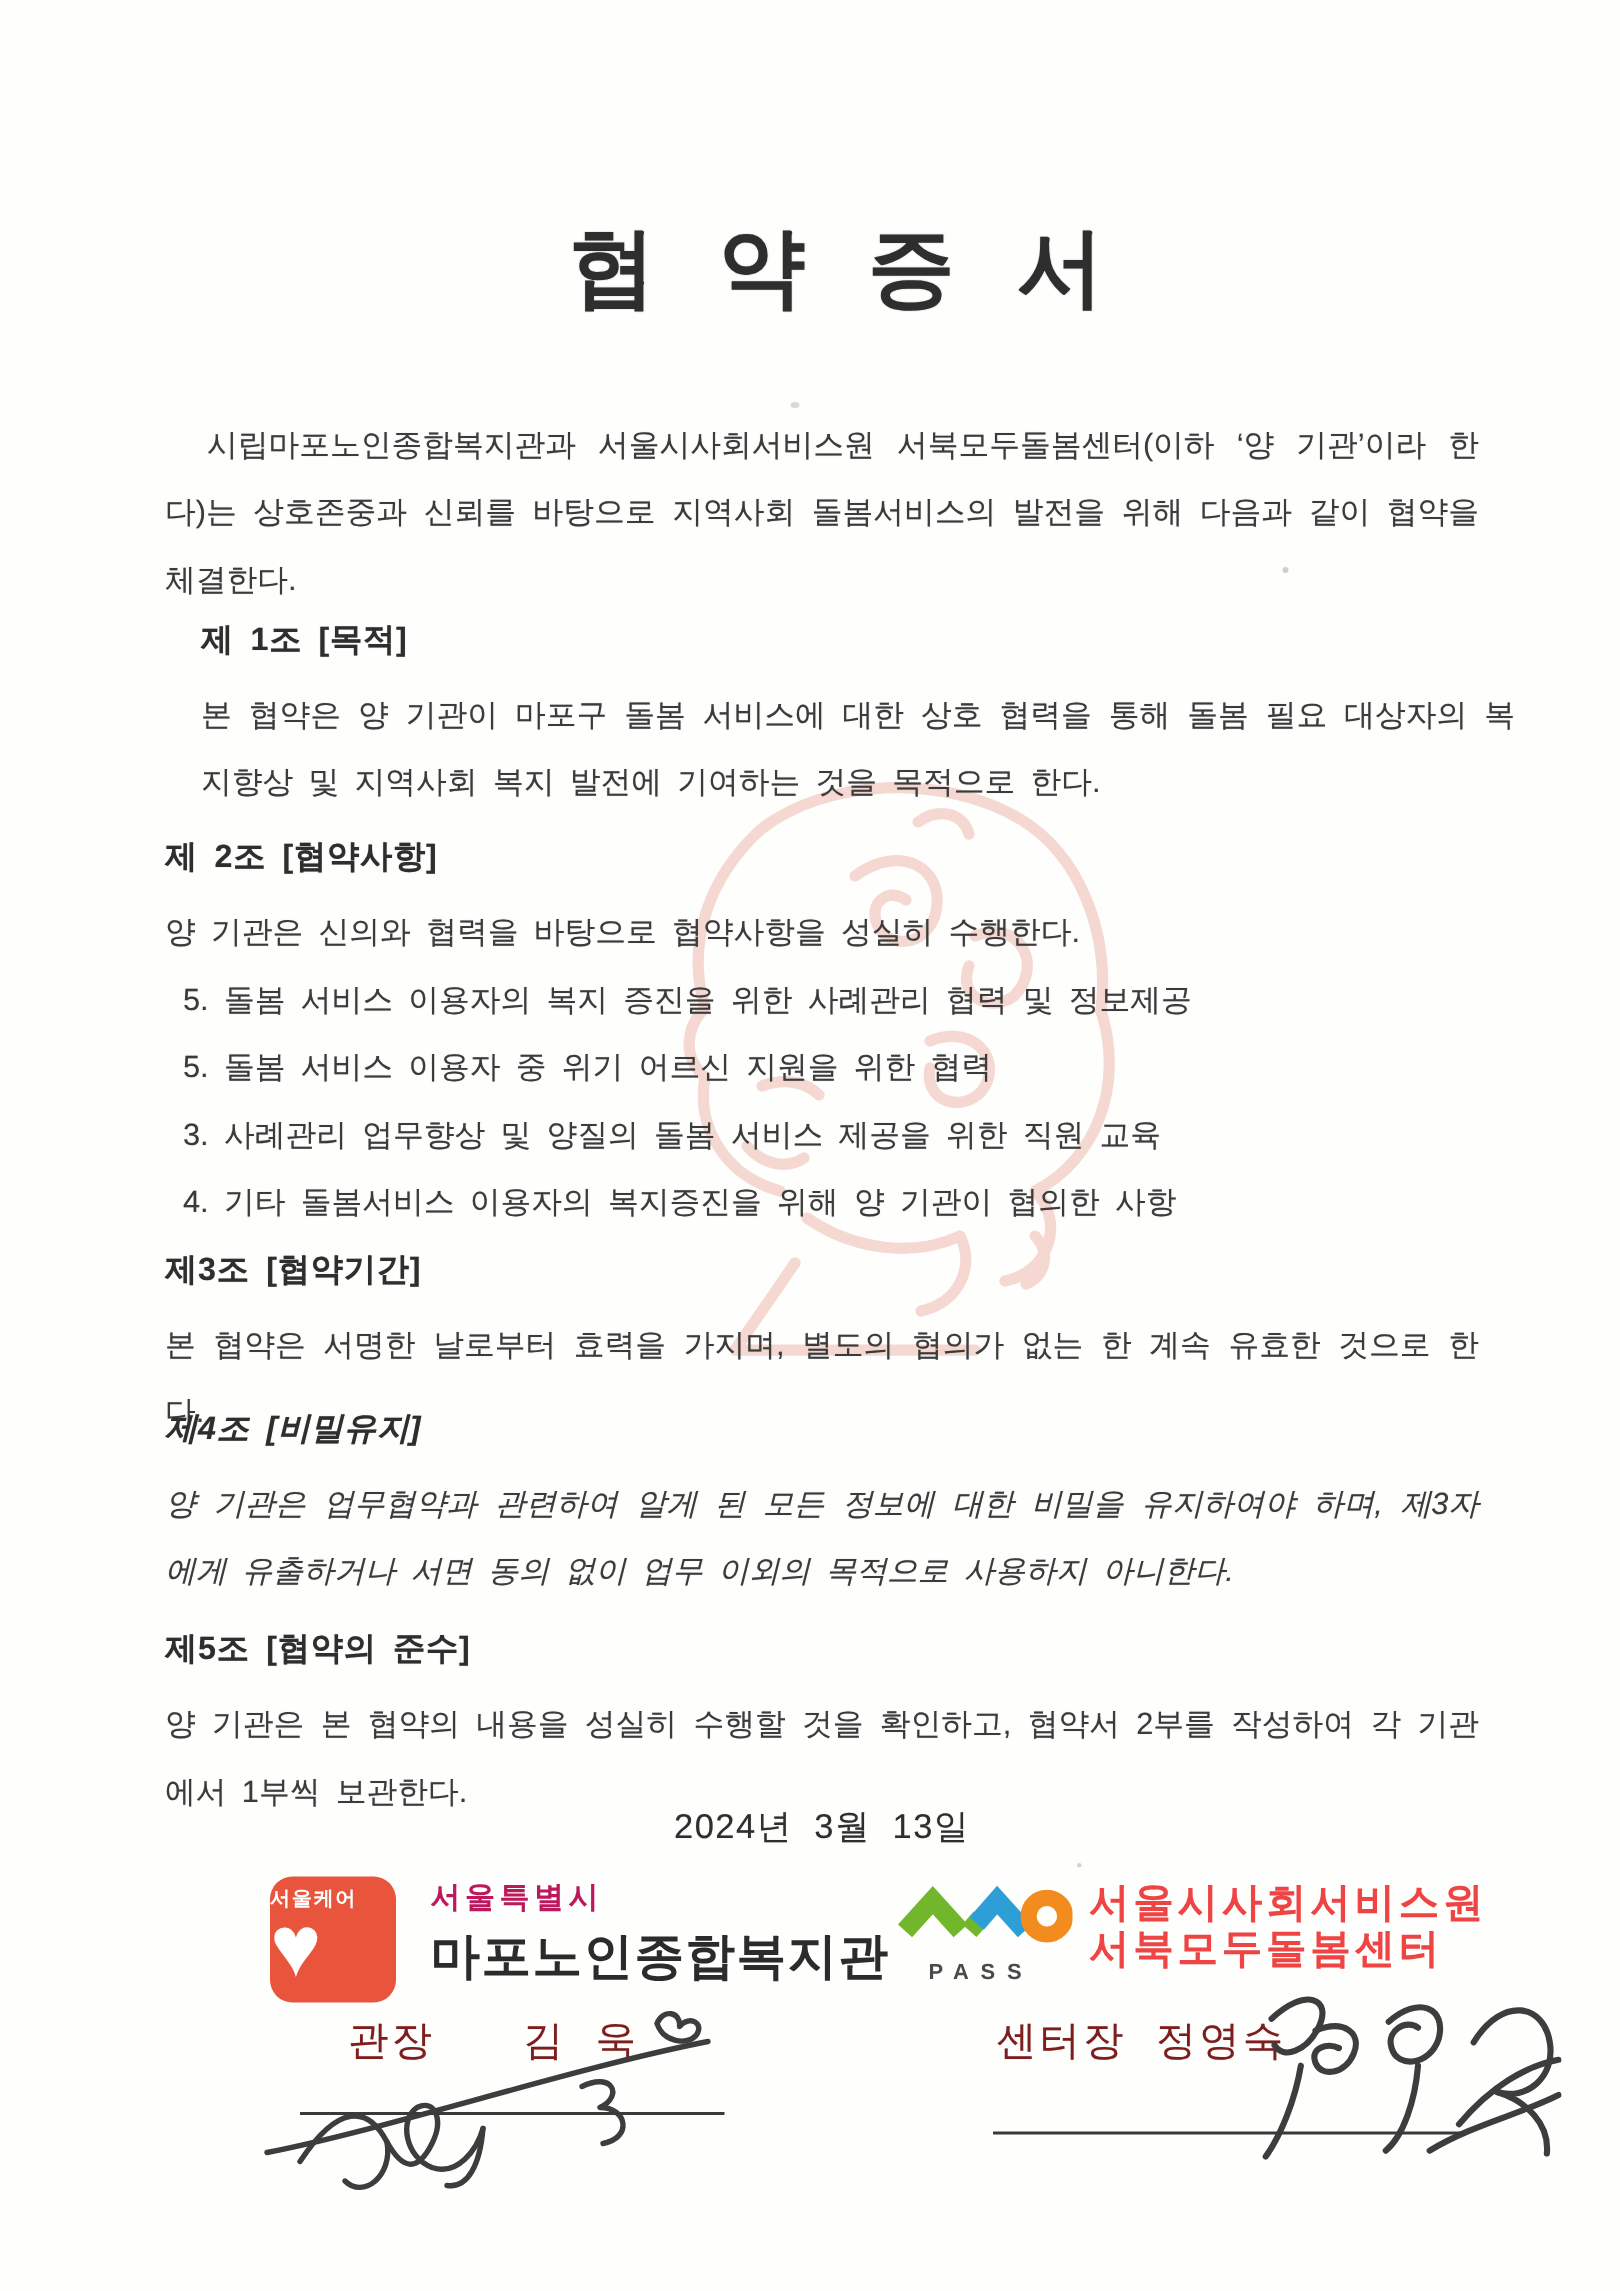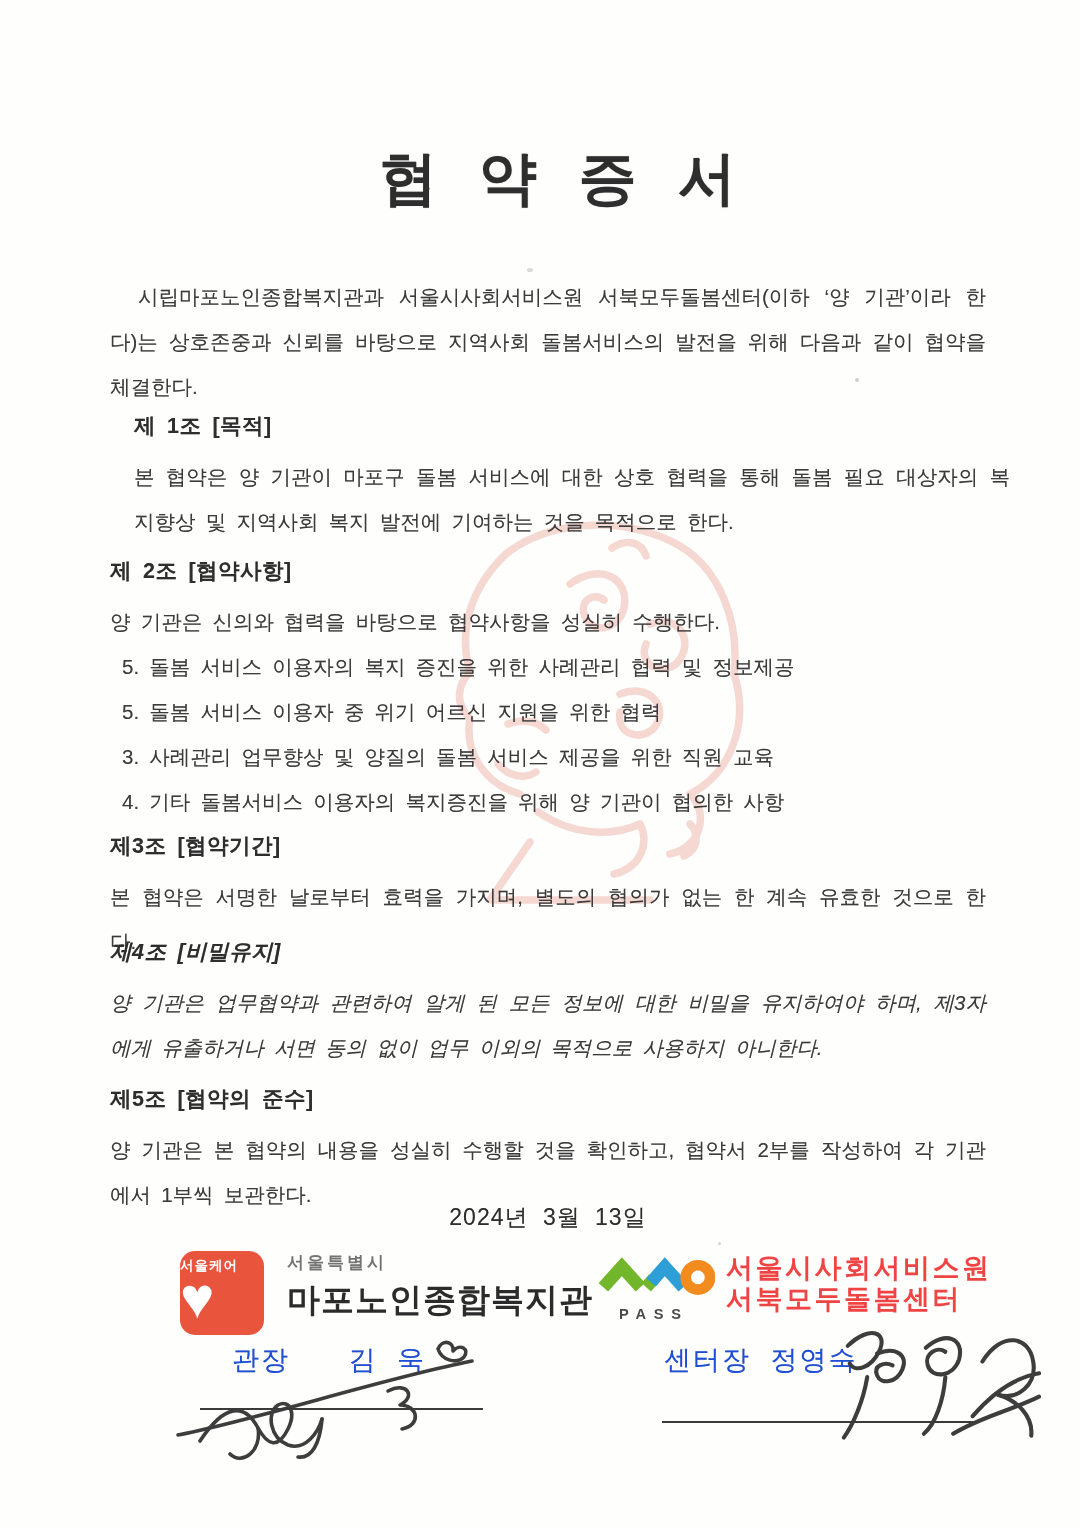--- a/index.html
+++ b/index.html
@@ -128,36 +128,36 @@
   }
   .badge-heart {
     display: block;
     margin-top: -10px;
     color: #ffffff;
     font-size: 58px;
     line-height: 66px;
   }
   .left-org-text { position: absolute; left: 287px; top: 6px; }
   .org-city {
-    font-size: 17px;
+    font-size: 20px;
     font-weight: 800;
     letter-spacing: 3px;
-    color: #737373;
+    color: #be185d;
   }
   .org-name-lg {
     margin-top: 4px;
     font-size: 33px;
     font-weight: 800;
     letter-spacing: 1px;
     color: #2b2b2b;
   }
   .signer {
     position: absolute;
     font-size: 27px;
-    color: #1d4ed8;
+    color: #7f1d1d;
     letter-spacing: 2px;
     word-spacing: 10px;
     text-shadow: 0 0 0.6px rgba(70,70,70,0.4);
     white-space: nowrap;
   }
   .signer-left { left: 232px; top: 97px; }
   .signer-right { left: 664px; top: 97px; }
   .sig-svg { position: absolute; }
   .sig-svg path {
     fill: none;

